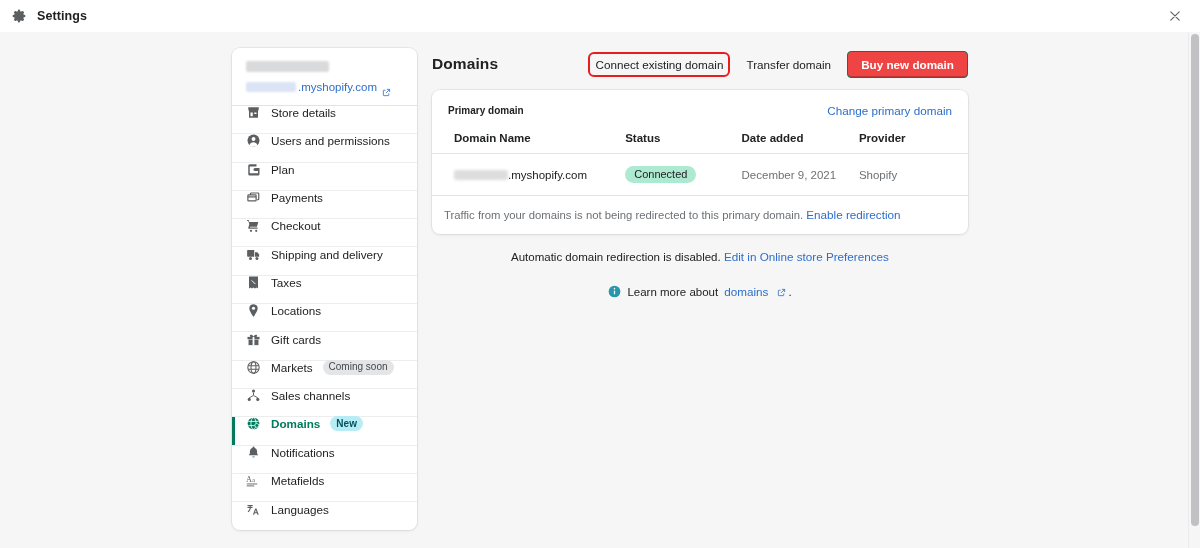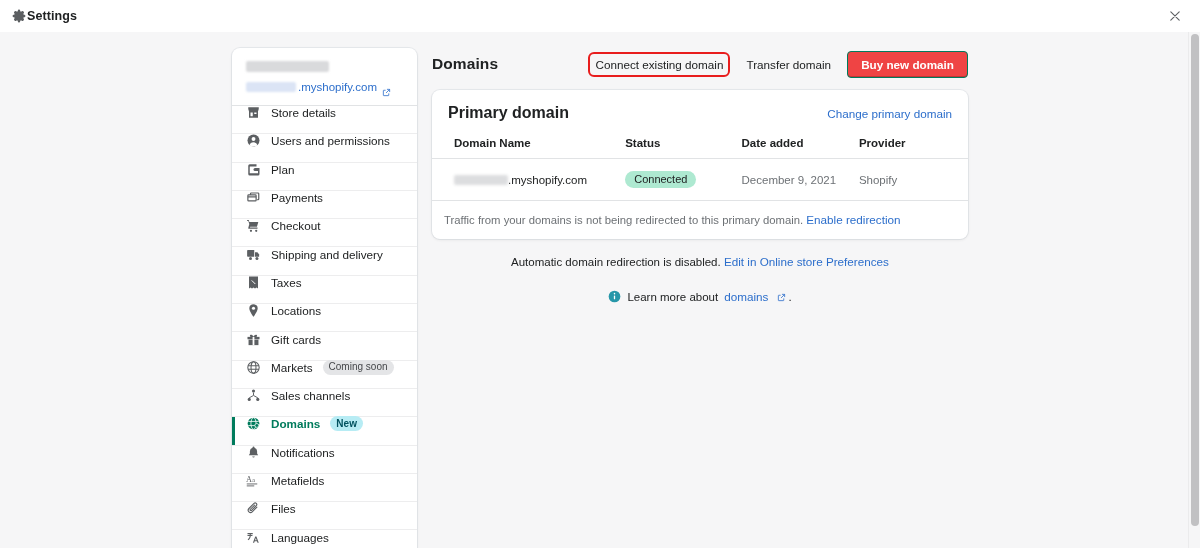--- a/index.html
+++ b/index.html
@@ -12,21 +12,21 @@
   body { position: relative; }
 
   
   .topbar {
     height: 32px; width: 1200px;
     background: #ffffff;
     display: flex; align-items: center;
     position: relative;
     flex-shrink: 0;
   }
-  .topbar-left { display: flex; align-items: center; gap: 0; padding-left: 11px; }
+  .topbar-left { display: flex; align-items: center; gap: 10px; padding-left: 11px; }
   .gear-ic { width: 16px; height: 16px; display:block; }
   .topbar-title {
     font-size: 12.5px; color: #202223; font-weight: 600; letter-spacing: .1px;
   }
   .close-btn {
     position: absolute; right: 8px; top: 0; height: 32px; width: 34px;
     display: flex; align-items: center; justify-content: center;
     cursor: pointer;
   }
   .close-btn svg { width: 14px; height: 14px; }
@@ -129,21 +129,21 @@
   
   .card {
     background: #ffffff; border-radius: 8px;
     box-shadow: 0 0 0 1px rgba(6,44,82,.06), 0 1px 3px rgba(64,66,69,.10);
     overflow: hidden;
   }
   .card-head {
     display: flex; align-items: center; justify-content: space-between;
     padding: 14px 16px 10px 16px;
   }
-  .card-title { font-size: 16px; font-weight: 600; color: #202223; }
+  .card-title { font-size: 10px; font-weight: 600; color: #202223; }
   .link { font-size: 11.7px; color: #2c6ecb; cursor: pointer; text-decoration: none; }
 
   table.dom-table { width: 100%; border-collapse: collapse; }
   table.dom-table th {
     text-align: left; font-size: 11.5px; font-weight: 600; color: #202223;
     padding: 5px 0 9px 0;
     border-bottom: 1px solid #e1e3e5;
   }
   table.dom-table td {
     font-size: 11.5px; color: #6d7175;
@@ -380,28 +380,20 @@
         <svg viewBox="0 0 20 20" fill="#5c5f62">
               <text x="0" y="11.5" font-family="Liberation Serif, serif" font-size="11" fill="#5c5f62">A</text>
               <text x="8.2" y="11.8" font-family="Liberation Serif, serif" font-size="8" fill="#5c5f62">a</text>
               <rect x="1" y="14" width="14" height="1.2"></rect>
               <rect x="1" y="16.6" width="10" height="1.2"></rect>
             </svg>
       </span>
       <span class="nav-label">Metafields</span>
     </div>
 
-    <div class="nav-item">
-      <span class="nav-ic">
-        <svg viewBox="0 0 20 20" fill="none" stroke="#5c5f62" stroke-width="1.5" stroke-linecap="round">
-              <path d="M14.5 8.2 8.3 14.4a3.1 3.1 0 0 1-4.4-4.4l6.8-6.8a2.1 2.1 0 0 1 3 3l-6.6 6.6a1.1 1.1 0 0 1-1.5-1.5l5.9-5.9"></path>
-            </svg>
-      </span>
-      <span class="nav-label">Files</span>
-    </div>
 
     <div class="nav-item">
       <span class="nav-ic">
         <svg viewBox="0 0 20 20" fill="#5c5f62">
               <path d="M2 4h7v1.5H6.4v1.2h2.2V8H6.4c-.3 2.6-1.6 4.4-3.2 5.5l-1-1.2c1.4-.9 2.4-2.3 2.7-4.3H2V6.7h2.9V5.5H2z"></path>
               <path d="M12.3 8.6h1.6l3.1 8.4h-1.7l-.65-1.9h-3.1l-.65 1.9H9.2zm.8 2.2-1 3h2z"></path>
             </svg>
       </span>
       <span class="nav-label">Languages</span>
     </div>

